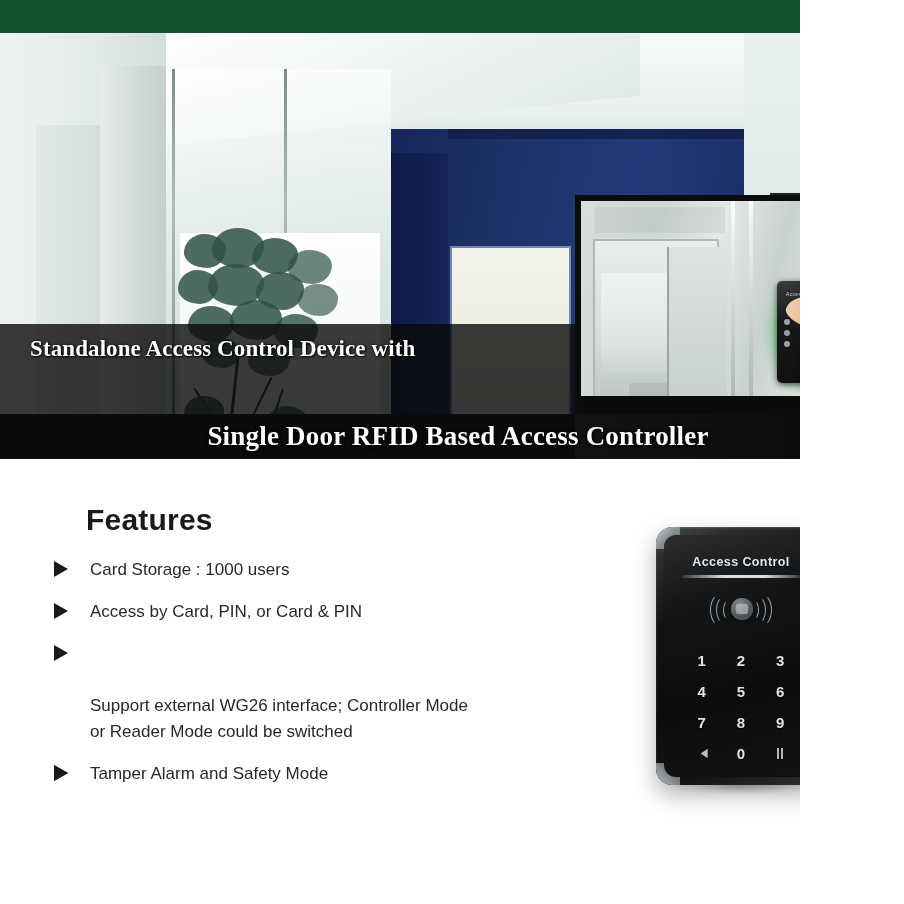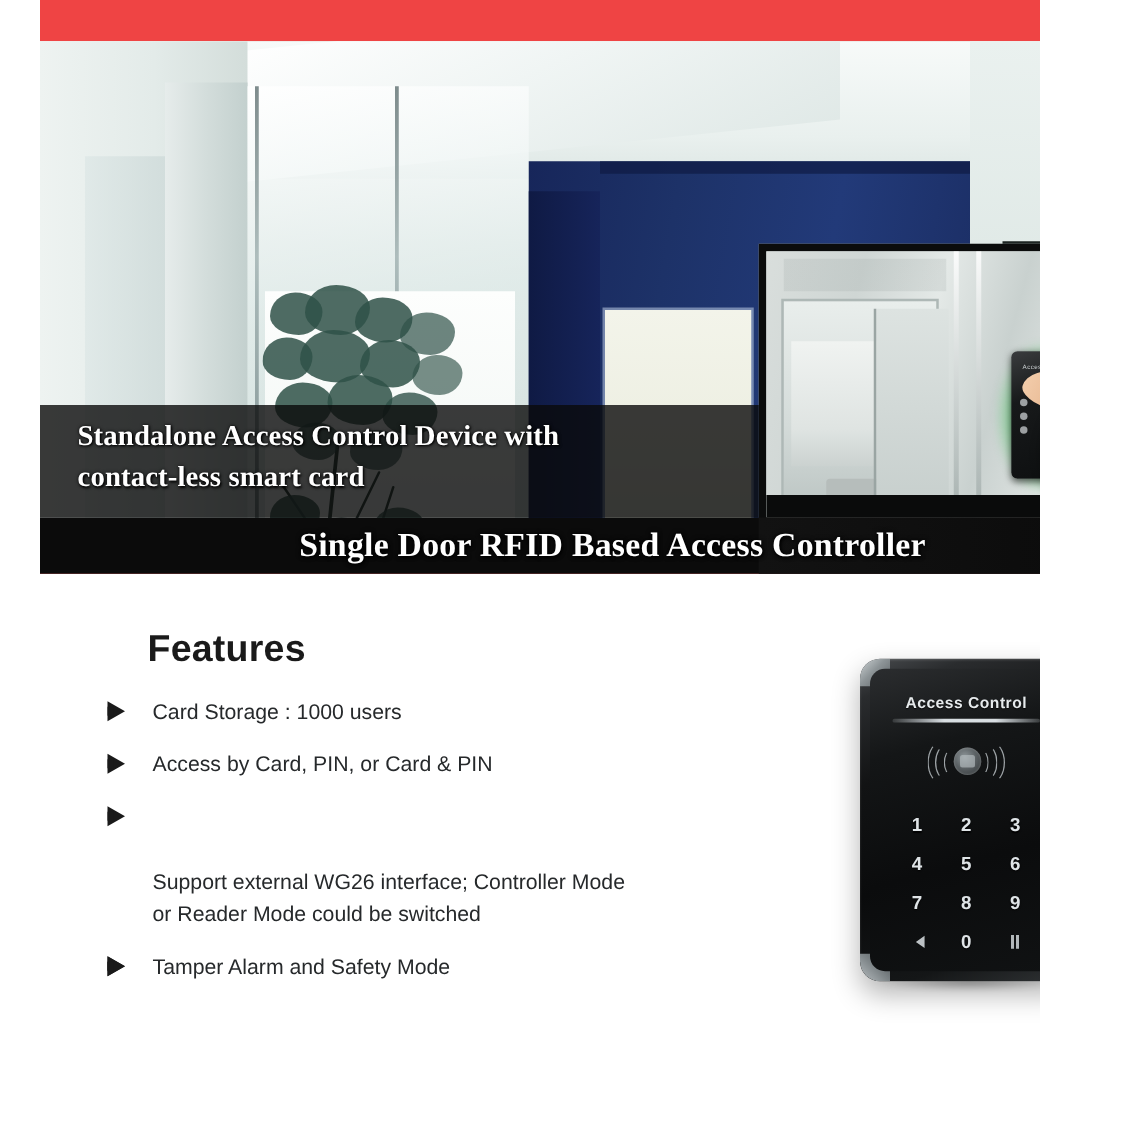--- a/index.html
+++ b/index.html
@@ -12,23 +12,22 @@
     height: 904px;
     font-family: "Liberation Sans", sans-serif;
     overflow: hidden;
     position: relative;
   }
 
   .page {
     position: relative;
     width: 800px;
     height: 904px;
-    background: #ef4444;
+    background: #14532d;
     overflow: hidden;
-    margin-left: 32px;
   }
 
   
   .hero {
     position: absolute;
     left: 0;
     top: 33px;
     width: 898px;
     height: 425px;
     overflow: hidden;
@@ -594,21 +593,20 @@
       <div class="inset-finger"></div>
       <div class="inset-cuff"></div>
       <div class="inset-bottom-dark"></div>
     </div>
 
   </div>
 
   <div class="overlay-band">
     <div class="headline">
       <div>Standalone Access Control Device with</div>
-      <div>contact-less smart card</div>
     </div>
   </div>
 
   <div class="title-band">
     <div class="title-band-shade"></div>
     <div class="product-title">Single Door  RFID Based Access Controller</div>
   </div>
 
   <div class="features">
     <div class="features-heading">Features</div>

